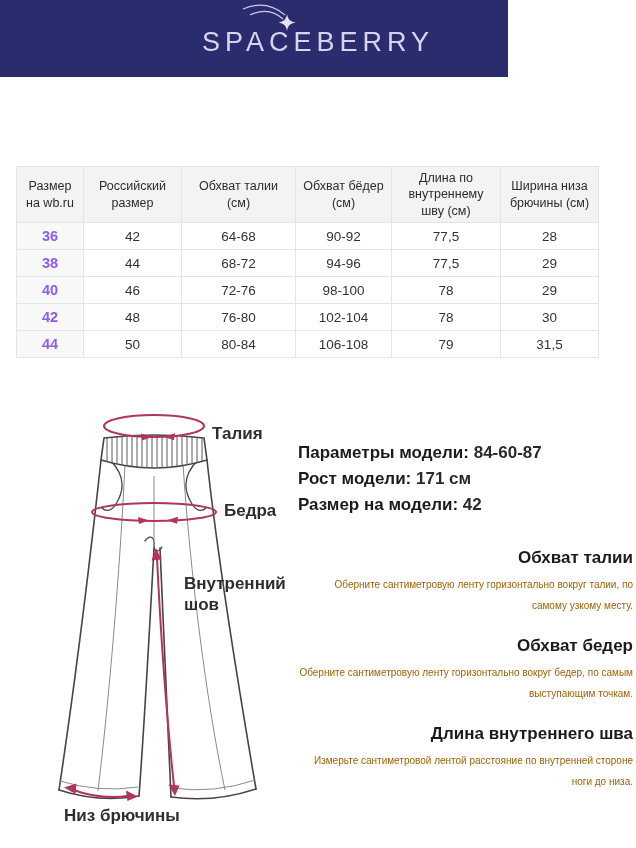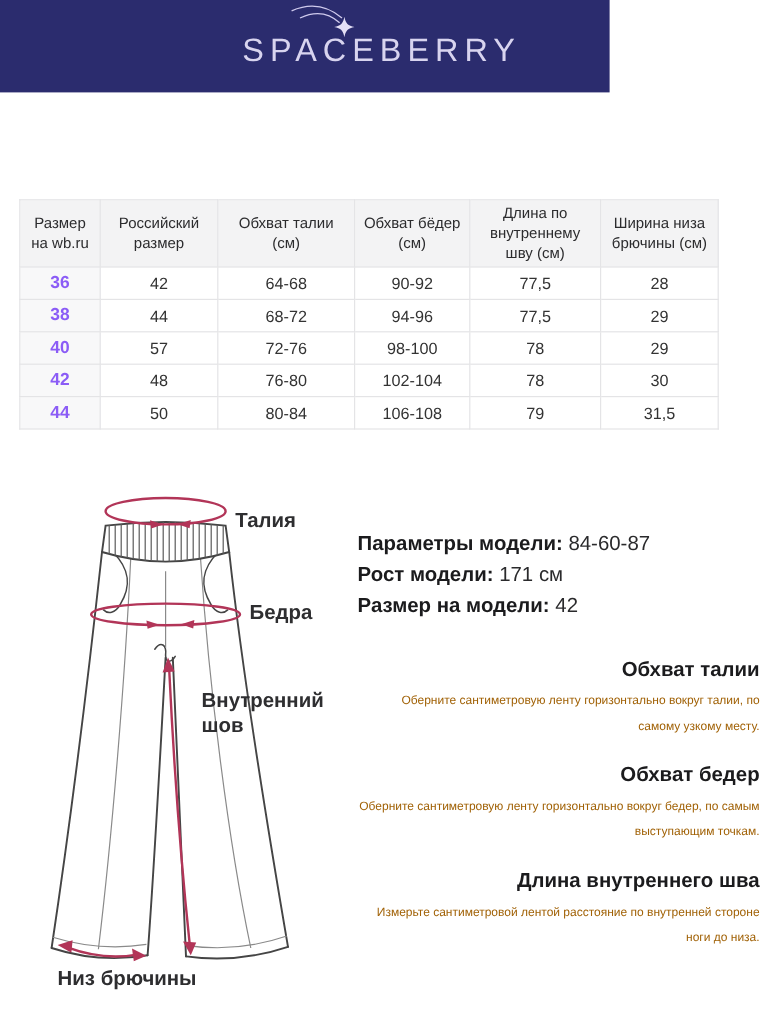--- a/index.html
+++ b/index.html
@@ -27,34 +27,34 @@
     background:#f3f3f4;font-weight:400;color:#2c2c2e;
     font-size:12.5px;line-height:1.32;height:56px;
   }
   table.size-table tbody td{
     background:#ffffff;font-size:13.5px;color:#333;height:27px;font-weight:400;
   }
   table.size-table tbody th{
     background:#f8f8f9;font-size:14.5px;color:#8b5cf6;font-weight:700;height:27px;
   }
   
-  .figure{position:absolute;left:8px;top:400px;width:290px;height:448px;}
+  .figure{position:absolute;left:24px;top:400px;width:290px;height:448px;}
   .figure svg{position:absolute;left:0;top:0;}
   .fig-label{
     position:absolute;font-size:17px;font-weight:700;color:#2e2e30;line-height:21px;
   }
   .lbl-waist{left:188px;top:23px;}
   .lbl-hips{left:200px;top:100px;}
   .lbl-innerseam{left:160px;top:173px;width:108px;}
   .lbl-hem{left:40px;top:405px;}
   
   .info-panel{position:absolute;left:298px;top:440px;width:335px;}
   .model-line{font-size:17px;line-height:26px;color:#222;}
   .model-line .lab{font-weight:700;color:#1b1b1d;}
-  .model-line .val{font-weight:400;color:#2a2a2c;}
+  .model-line .val{font-weight:700;color:#2a2a2c;}
   .guide{margin-top:30px;}
   .guide-section{margin:0 0 20px 0;text-align:right;}
   .guide-section h3{
     margin:0 0 7px 0;font-size:17px;font-weight:700;color:#1b1b1d;line-height:20px;
   }
   .guide-section p{
     margin:0;font-size:10px;line-height:20.5px;color:#a16207;font-weight:400;
   }
 </style>
 </head>
@@ -103,21 +103,21 @@
         <tr>
           <th>38</th>
           <td>44</td>
           <td>68-72</td>
           <td>94-96</td>
           <td>77,5</td>
           <td>29</td>
         </tr>
         <tr>
           <th>40</th>
-          <td>57</td>
+          <td>46</td>
           <td>72-76</td>
           <td>98-100</td>
           <td>78</td>
           <td>29</td>
         </tr>
         <tr>
           <th>42</th>
           <td>48</td>
           <td>76-80</td>
           <td>102-104</td>

